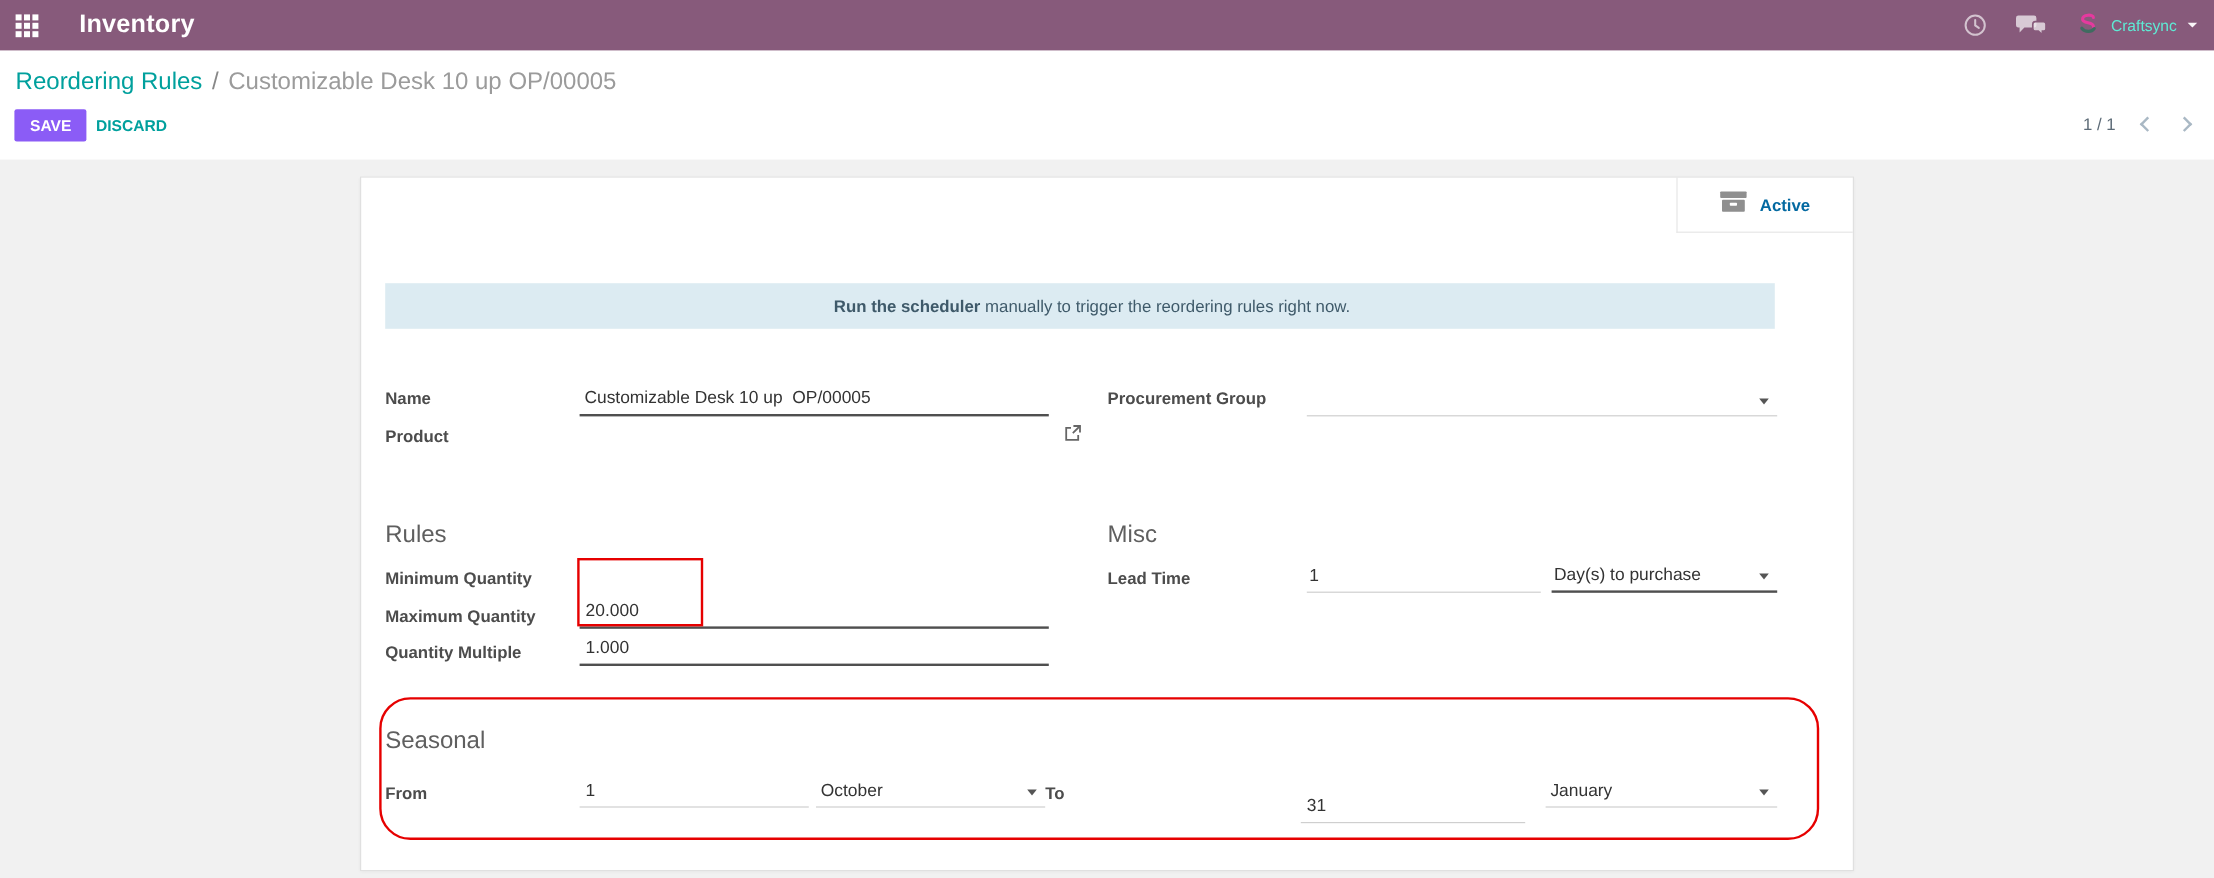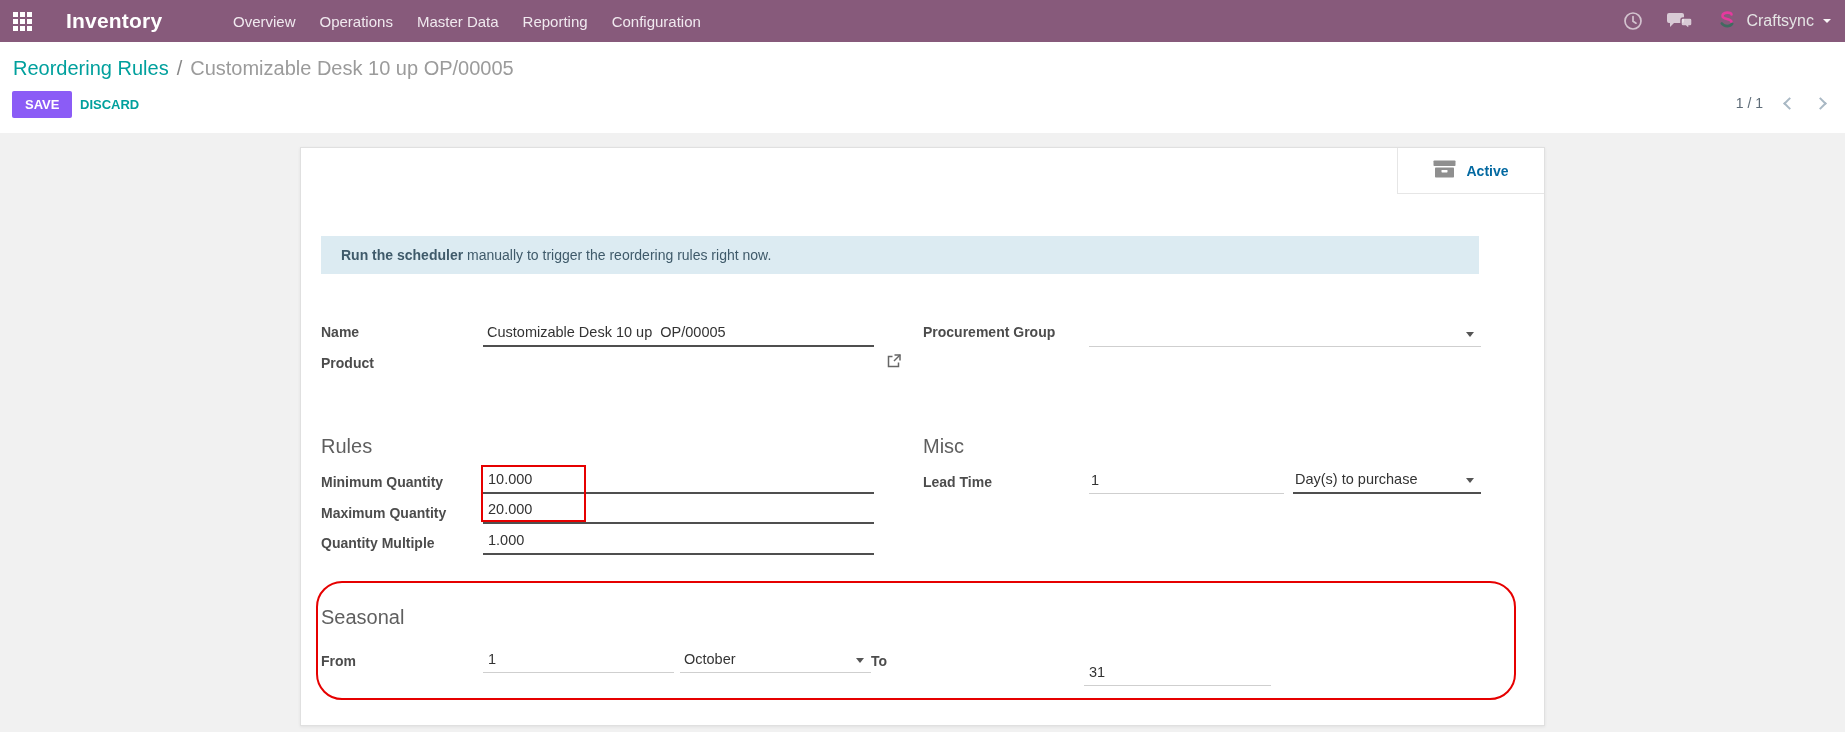--- a/index.html
+++ b/index.html
@@ -12,21 +12,21 @@
   .apps-grid { margin-left:13px; display:grid; grid-template-columns:repeat(3,5px);
                grid-auto-rows:5px; gap:2px; cursor:pointer; }
   .apps-grid i { background:#fff; display:block; }
   .app-title { position:absolute; left:66px; font-size:21px; font-weight:600; letter-spacing:.2px; }
   .nav-menu { position:absolute; left:232px; display:flex; gap:22px; font-size:15px;
               color:#f0e9ef; height:42px; align-items:center; }
   .nav-menu .item { cursor:pointer; padding:0 1px; }
   .nav-right { position:absolute; right:14px; display:flex; align-items:center; gap:24px; }
   .nav-icon { opacity:.85; cursor:pointer; display:flex; align-items:center; }
   .user-menu { display:flex; align-items:center; gap:9px; cursor:pointer; }
-  .user-name { font-size:16px; color:#e5e5e5; }
+  .user-name { font-size:13px; color:#5eead4; }
   .caret-down { width:0; height:0; border-left:4px solid transparent;
                 border-right:4px solid transparent; border-top:4px solid rgba(255,255,255,.95); }
 
   
   .breadcrumb { position:absolute; top:57px; left:13px; font-size:20px; }
   .breadcrumb .parent { color:#00A09D; cursor:pointer; }
   .breadcrumb .sep { color:#888; margin:0 8px; }
   .breadcrumb .current { color:#9b9b9b; }
   .btn-save { position:absolute; top:91px; left:12px; background:#8b5cf6; color:#fff;
               border:none; font-size:13px; font-weight:bold; padding:6px 13px;
@@ -45,21 +45,21 @@
   .sheet { position:absolute; left:300px; top:147px; width:1245px; height:579px;
            background:#fff; border:1px solid #e0e0e0; box-shadow:0 1px 3px rgba(0,0,0,.07); }
 
   .button-box { position:absolute; top:0; right:0; width:147px; height:46px;
                 border-left:1px solid #e6e6e6; border-bottom:1px solid #e6e6e6;
                 display:flex; align-items:center; justify-content:center; gap:10px; cursor:pointer; }
   .active-label { font-size:14px; color:#0369a1; font-weight:700; }
 
   .banner { position:absolute; left:20px; top:88px; width:1158px; height:38px;
             background:#dcebf2; color:#3f5a6a; font-size:14px; line-height:38px;
-            padding-left:20px; }
+            padding-left:20px;text-align:center; }
   .banner b { font-weight:bold; }
 
   .o-label { position:absolute; font-size:14px; font-weight:bold; color:#4c4c4c; }
   .o-section-title { position:absolute; font-size:20px; color:#5f5f5f; }
   .o-input { position:absolute; font-size:14.5px; color:#333; white-space:pre;
              display:flex; align-items:flex-end; padding-bottom:5px; cursor:text; }
   .u-dark  { border-bottom:2px solid #4f4f4f; }
   .u-light { border-bottom:1px solid #cfcfcf; }
   .o-select { cursor:pointer; }
   .sel-caret { position:absolute; right:7px; bottom:9px; width:0; height:0;
@@ -81,27 +81,20 @@
       <i></i>
       <i></i>
       <i></i>
       <i></i>
       <i></i>
       <i></i>
       <i></i>
       <i></i>
   </div>
   <div class="app-title">Inventory</div>
-  <div class="nav-menu">
-    <span class="item">Overview</span>
-    <span class="item">Operations</span>
-    <span class="item">Master Data</span>
-    <span class="item">Reporting</span>
-    <span class="item">Configuration</span>
-  </div>
   <div class="nav-right">
     <span class="nav-icon">
       <svg width="20" height="20" viewBox="0 0 20 20">
         <circle cx="10" cy="10" r="8" fill="none" stroke="rgba(255,255,255,.75)" stroke-width="1.7"></circle>
         <path d="M10 5.6 V10.2 L13 12.2" fill="none" stroke="rgba(255,255,255,.75)" stroke-width="1.7" stroke-linecap="round"></path>
       </svg>
     </span>
     <span class="nav-icon">
       <svg width="26" height="19" viewBox="0 0 26 19">
         <path d="M2 1 h13 a2 2 0 0 1 2 2 v6 a2 2 0 0 1 -2 2 h-8 l-4 4 v-4 h-1 a2 2 0 0 1 -2 -2 v-6 a2 2 0 0 1 2 -2z" fill="rgba(255,255,255,.8)"></path>
@@ -163,21 +156,20 @@
 
   <div class="o-label" style="left:622px; top:176px;">Procurement Group</div>
   <div class="o-input u-light o-select" style="left:788px; top:169px; width:392px; height:30px;">
     <span></span>
     <span class="sel-caret"></span>
   </div>
 
   <div class="o-section-title" style="left:20px; top:287px;">Rules</div>
 
   <div class="o-label" style="left:20px; top:326px;">Minimum Quantity</div>
-  <div class="o-input u-dark" style="left:182px; top:318px; width:391px; height:28px; padding-left:5px;">10.000</div>
 
   <div class="o-label" style="left:20px; top:357px;">Maximum Quantity</div>
   <div class="o-input u-dark" style="left:182px; top:348px; width:391px; height:28px; padding-left:5px;">20.000</div>
 
   <div class="o-label" style="left:20px; top:387px;">Quantity Multiple</div>
   <div class="o-input u-dark" style="left:182px; top:379px; width:391px; height:28px; padding-left:5px;">1.000</div>
 
   <div class="o-section-title" style="left:622px; top:287px;">Misc</div>
   <div class="o-label" style="left:622px; top:326px;">Lead Time</div>
   <div class="o-input u-light" style="left:788px; top:318px; width:195px; height:28px; padding-left:2px;">1</div>
@@ -190,16 +182,20 @@
 
   <div class="o-label" style="left:20px; top:505px;">From</div>
   <div class="o-input u-light" style="left:182px; top:497px; width:191px; height:28px; padding-left:5px;">1</div>
   <div class="o-input u-light o-select" style="left:379px; top:497px; width:191px; height:28px; padding-left:4px;">
     <span>October</span>
     <span class="sel-caret"></span>
   </div>
 
   <div class="o-label" style="left:570px; top:505px;">To</div>
   <div class="o-input u-light" style="left:783px; top:510px; width:187px; height:28px; padding-left:5px;">31</div>
+  <div class="o-input u-light o-select" style="left:987px; top:497px; width:193px; height:28px; padding-left:4px;">
+    <span>January</span>
+    <span class="sel-caret"></span>
+  </div>
 
   <div class="hl-quantities"></div>
   <div class="hl-seasonal"></div>
 </div>
 
 </body></html>

